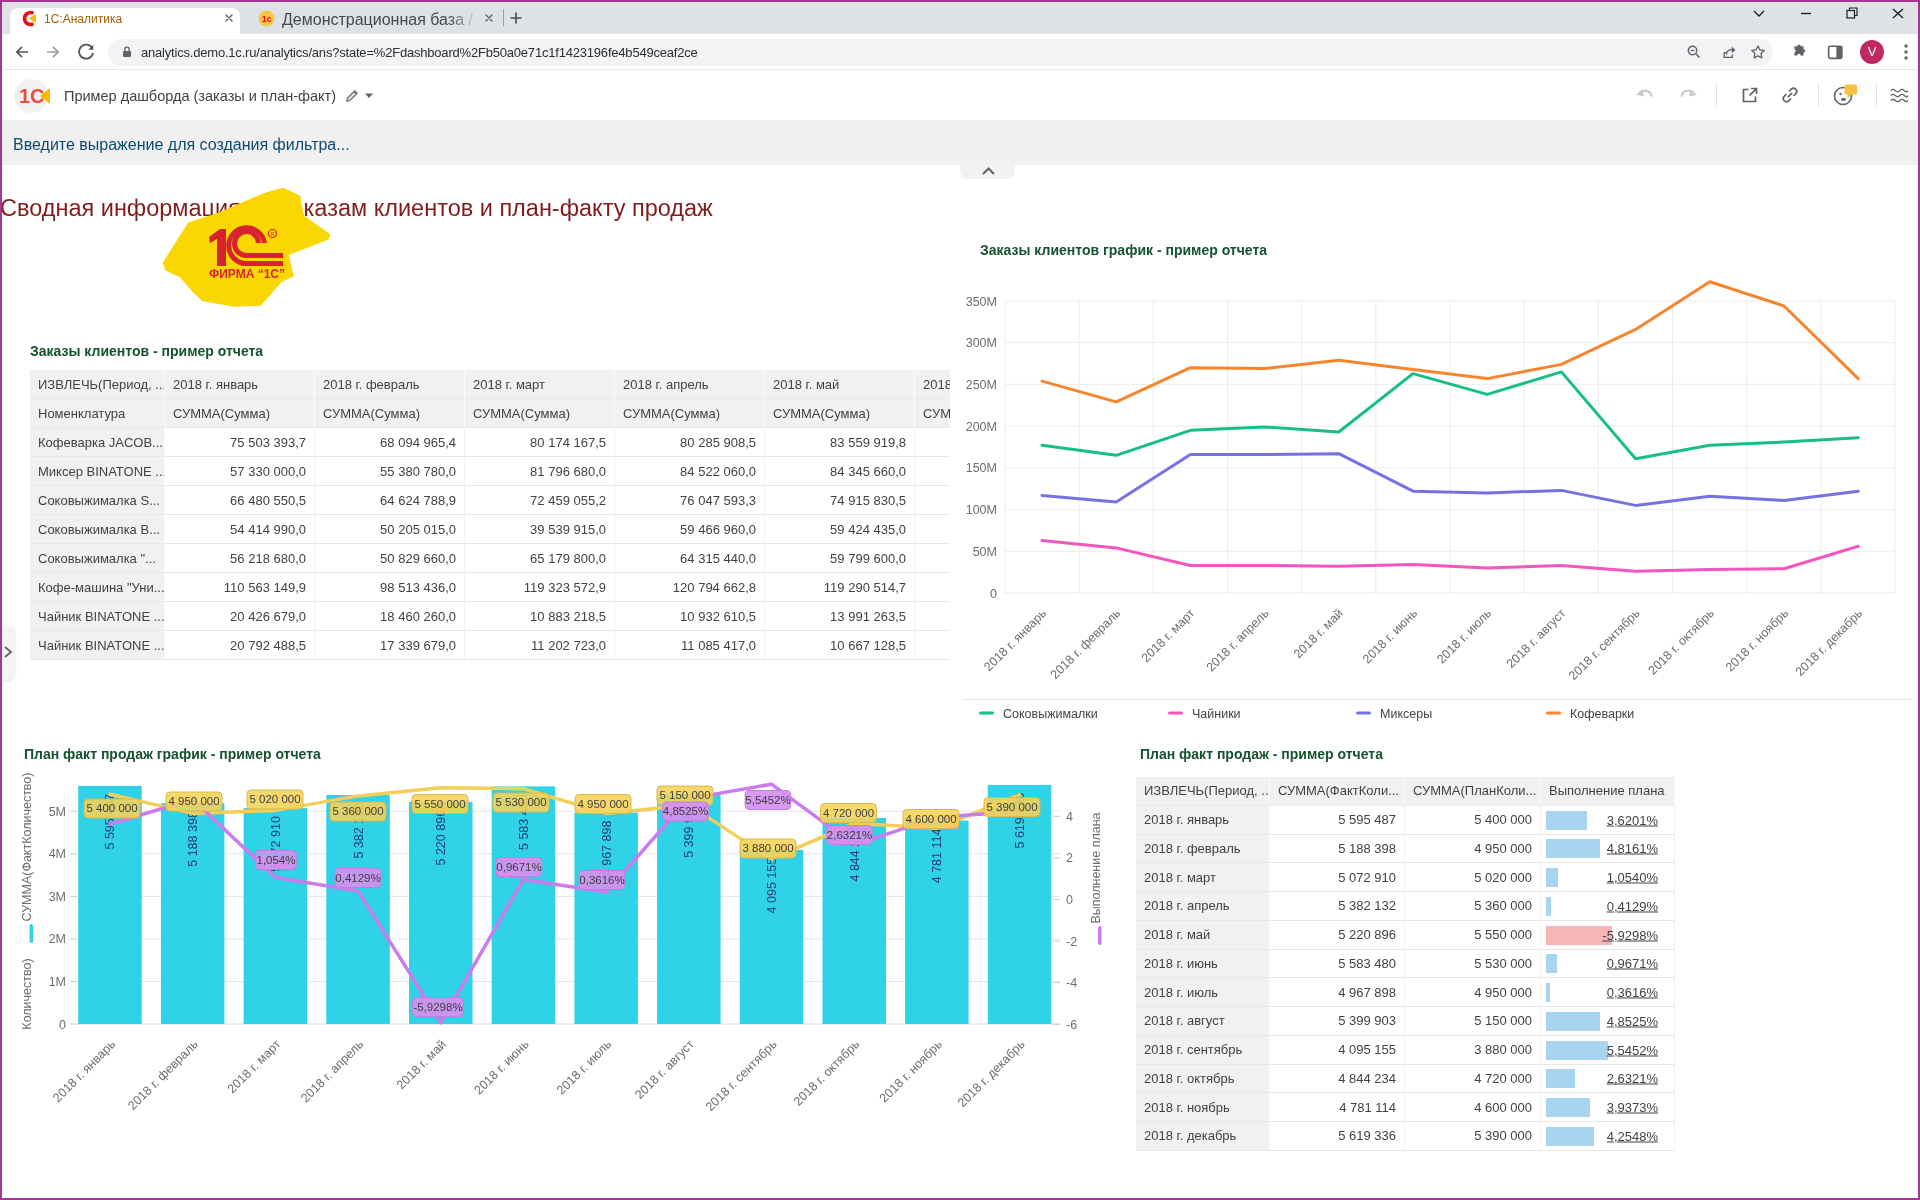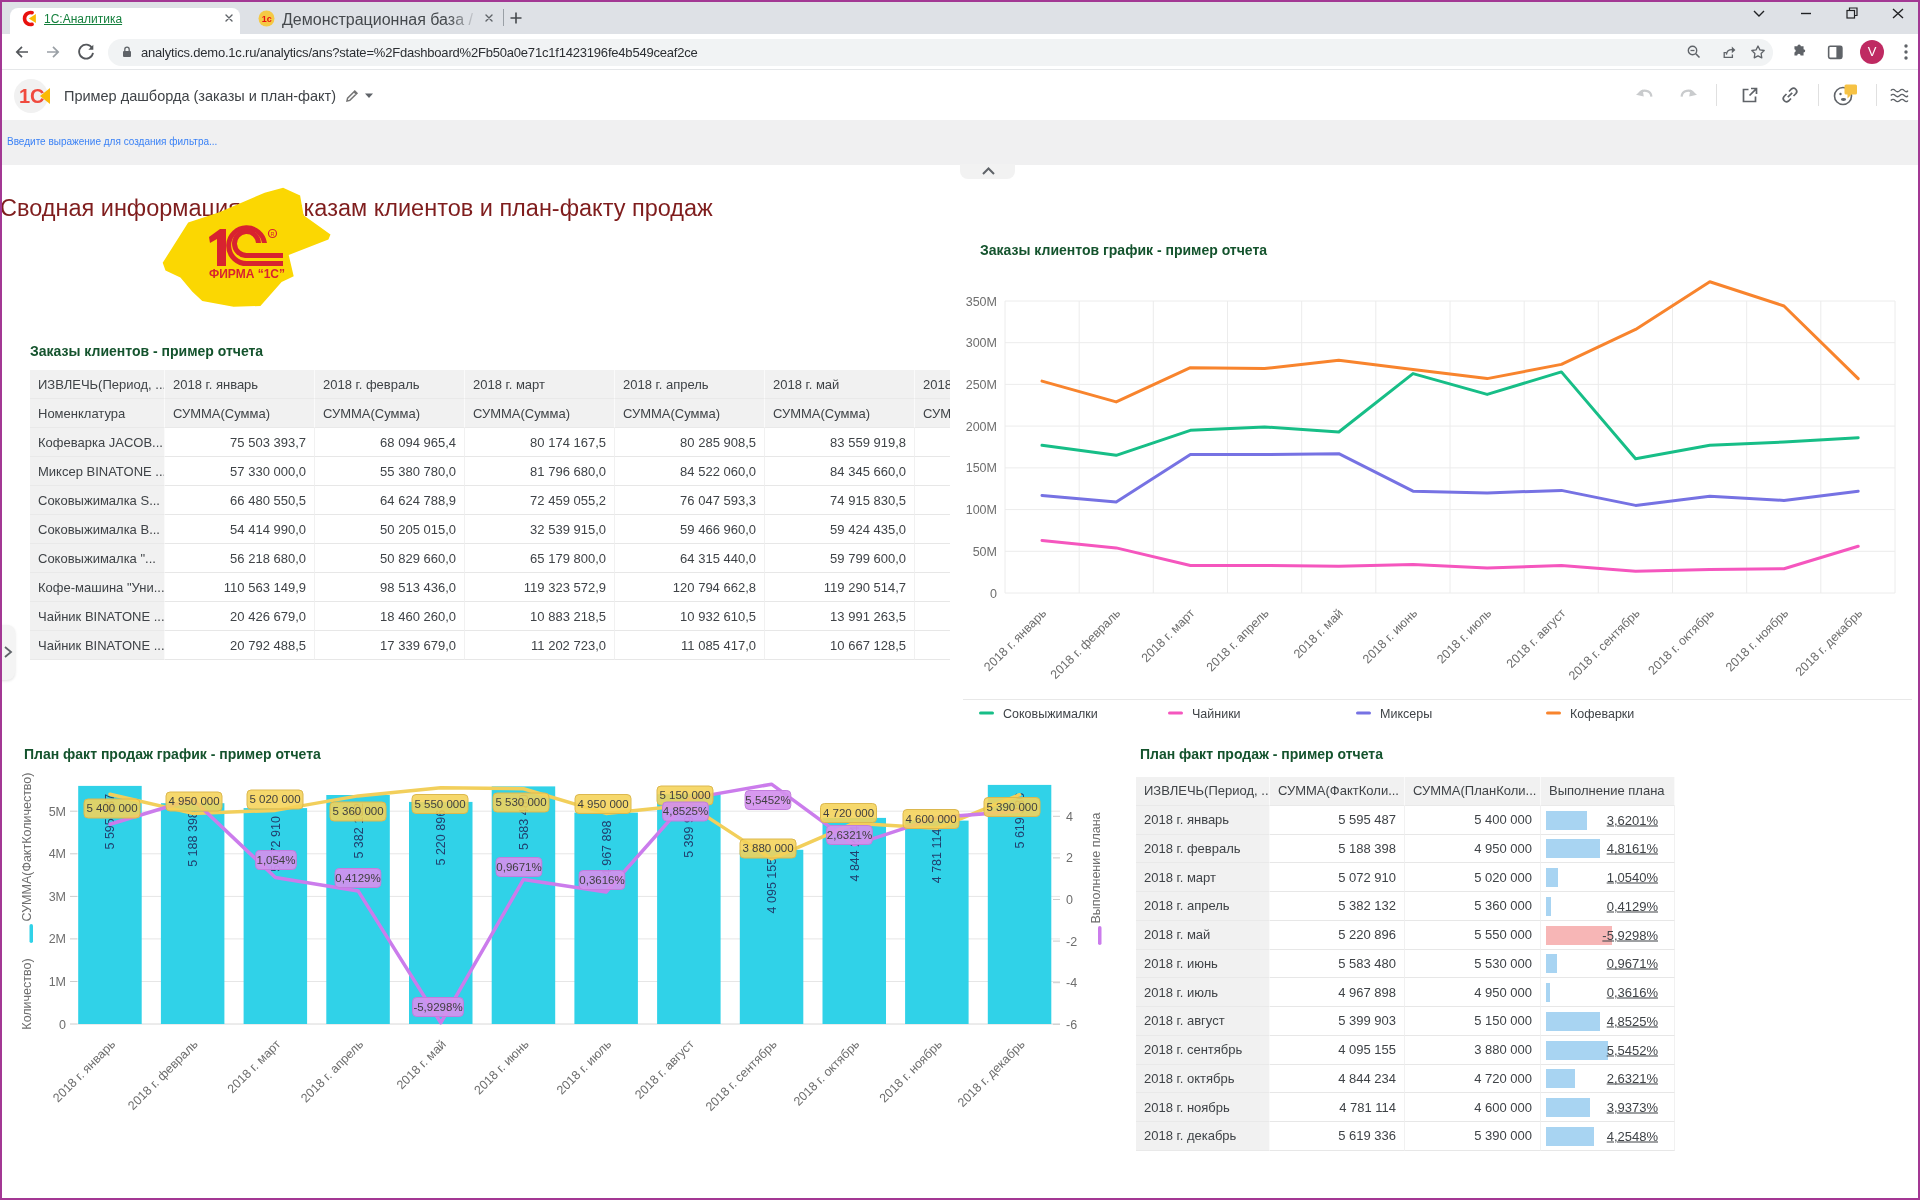--- a/index.html
+++ b/index.html
@@ -1,27 +1,27 @@
 <!DOCTYPE html>
 <html><head><meta charset="utf-8">
 <style>
 * { margin:0; padding:0; box-sizing:border-box; }
 body { width:1920px; height:1200px; font-family:"Liberation Sans", sans-serif; background:#fff; position:relative; overflow:hidden; }
 .abs { position:absolute; }
 .tabstrip { position:absolute; left:0; top:2px; width:1920px; height:32px; background:#dee1e6; }
 .tab1 { position:absolute; left:10px; top:8px; width:230px; height:26px; background:#fff; border-radius:8px 8px 0 0; }
-.tabtitle { position:absolute; left:44px; top:12px; font-size:12px; color:#15803d;text-decoration:underline; }
+.tabtitle { position:absolute; left:44px; top:12px; font-size:12px; color:#a16207; }
 .tab2title { position:absolute; left:282px; top:11px; width:196px; overflow:hidden; font-size:16px; color:#45494d; white-space:nowrap; -webkit-mask-image:linear-gradient(90deg,#000 85%,transparent); }
 .navbar { position:absolute; left:0; top:34px; width:1920px; height:36px; background:#fff; border-bottom:1px solid #e5e7e9; }
 .pill { position:absolute; left:108px; top:39px; width:1665px; height:26.5px; border-radius:13.25px; background:#f1f3f4; }
 .url { position:absolute; left:141px; top:45px; font-size:13px; letter-spacing:-0.2px; color:#2b2e32; }
 .appbar { position:absolute; left:0; top:70px; width:1920px; height:50px; background:#fff; }
 .apptitle { position:absolute; left:64px; top:88px; font-size:14.5px; color:#3f4347; }
 .filterbar { position:absolute; left:0; top:120px; width:1920px; height:45px; background:#f0f0f1; }
-.filtertext { position:absolute; left:7px; top:136px; font-size:10px; color:#3b82f6; }
+.filtertext { position:absolute; left:13px; top:136px; font-size:16px; color:#0c4a6e; }
 .htitle { position:absolute; font-size:14px; font-weight:bold; color:#14532d; }
 .headline { position:absolute; left:0px; top:195px; width:1710px; text-align:left; font-size:23.5px; color:#7f1d1d; }
 .tbl { border-collapse:separate; border-spacing:0; table-layout:fixed; font-size:13px; color:#3f4347; }
 .tbl td { height:29px; padding:0 8px; border-bottom:1px solid #e7e7e7; border-right:1px solid #f1f1f1; white-space:nowrap; overflow:hidden; text-overflow:clip; }
 .tbl td.g { background:#f1f1f1; border-right:1px solid #fafafa; border-bottom:1px solid #e9e9e9; }
 .tbl td.num { text-align:right; }
 .rt td { height:28.75px; }
 .ltwrap { position:absolute; left:30px; top:370px; width:920px; height:291px; overflow:hidden; }
 .rtwrap { position:absolute; left:1136px; top:777px; width:539px; height:374px; overflow:hidden; }
 .pc { position:relative; }
@@ -104,21 +104,21 @@
           <td class="num">64 624 788,9</td>
           <td class="num">72 459 055,2</td>
           <td class="num">76 047 593,3</td>
           <td class="num">74 915 830,5</td>
           <td class="num">74 230 112,0</td>
         </tr>
 <tr>
           <td class="g">Соковыжималка  B...</td>
           <td class="num">54 414 990,0</td>
           <td class="num">50 205 015,0</td>
-          <td class="num">32 539 915,0</td>
+          <td class="num">39 539 915,0</td>
           <td class="num">59 466 960,0</td>
           <td class="num">59 424 435,0</td>
           <td class="num">58 021 200,0</td>
         </tr>
 <tr>
           <td class="g">Соковыжималка "...</td>
           <td class="num">56 218 680,0</td>
           <td class="num">50 829 660,0</td>
           <td class="num">65 179 800,0</td>
           <td class="num">64 315 440,0</td>

